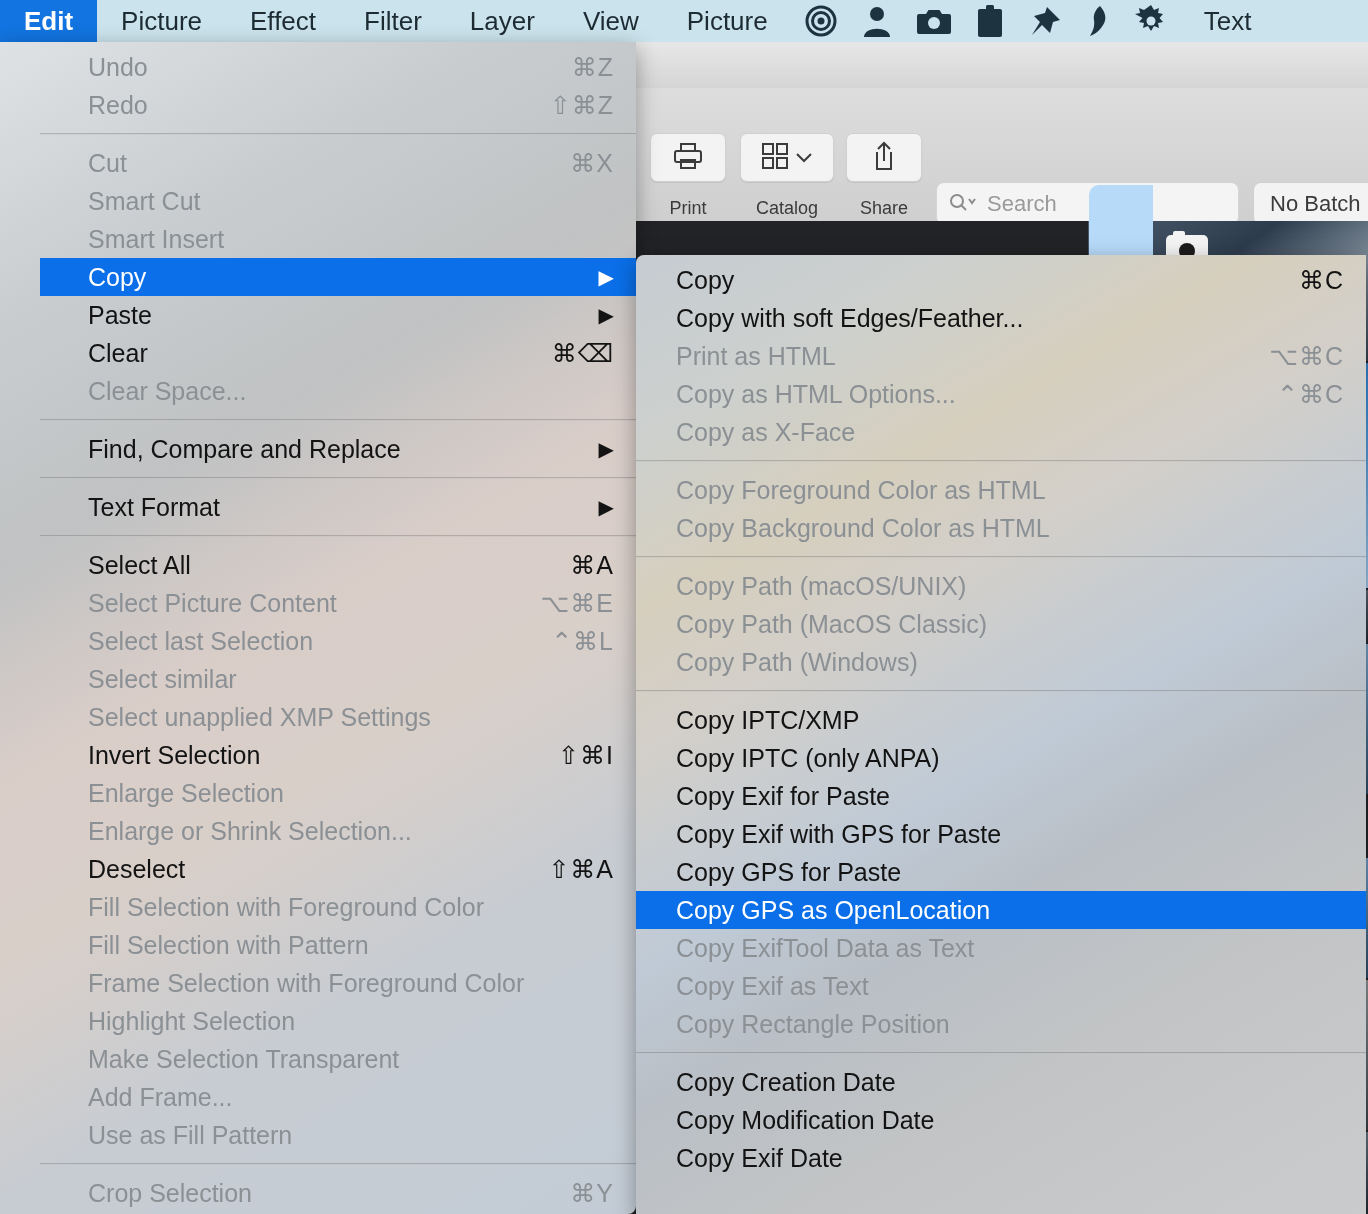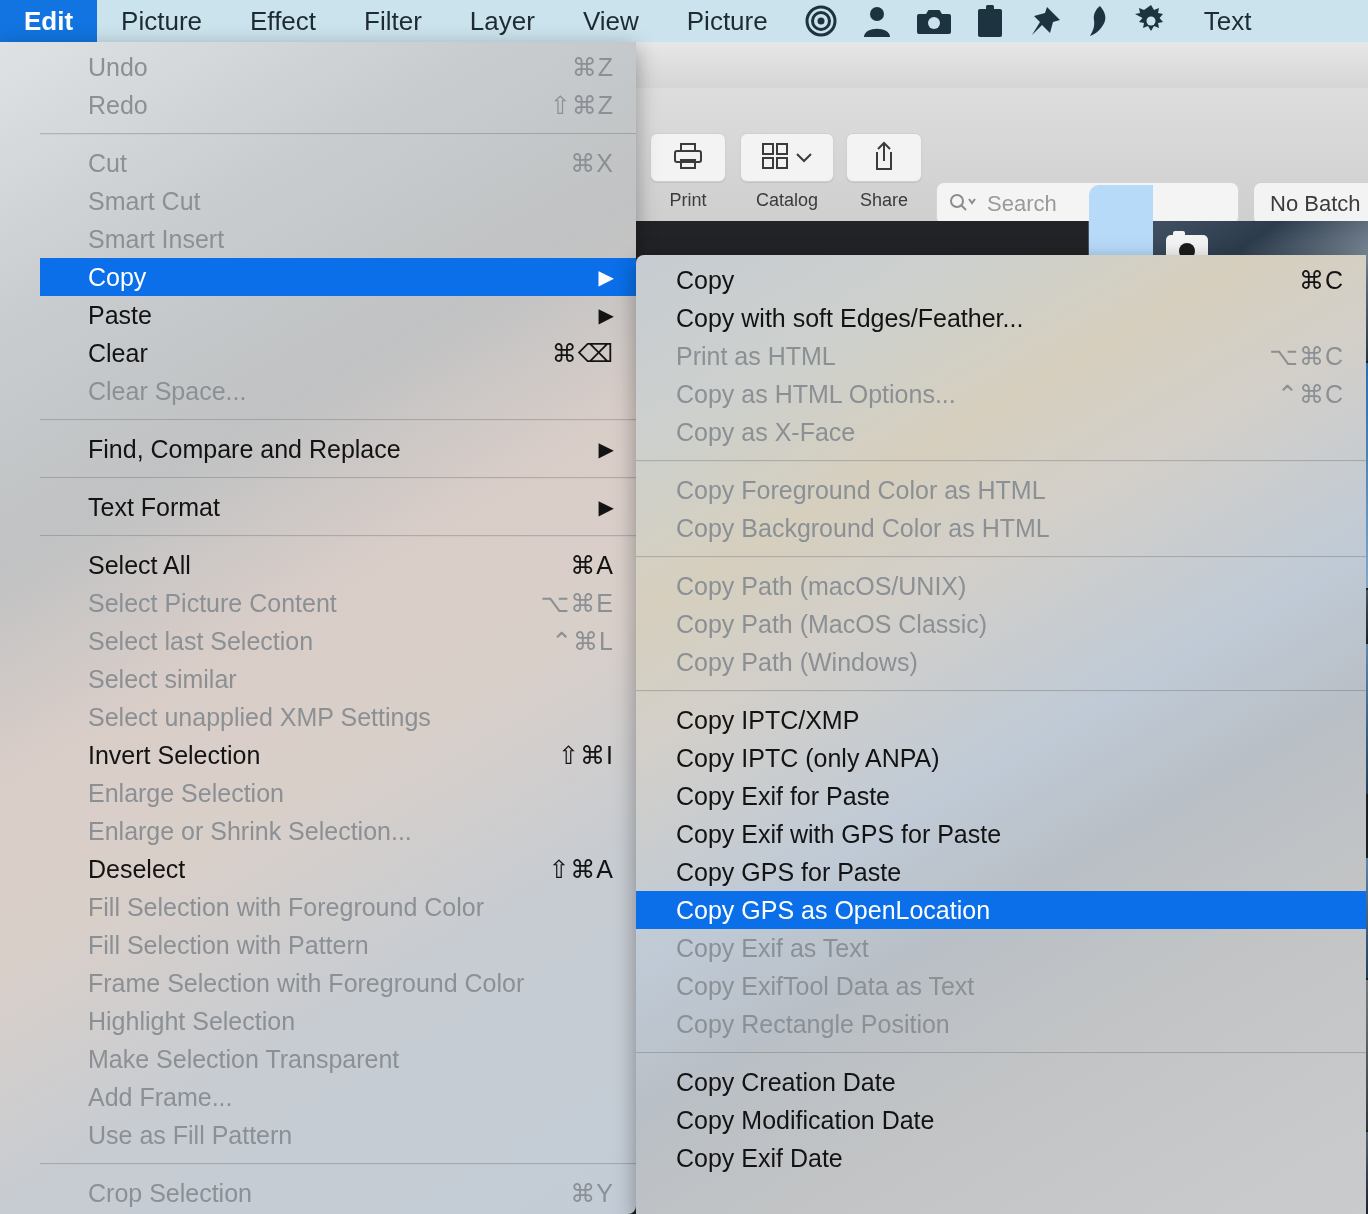--- a/index.html
+++ b/index.html
@@ -18,21 +18,21 @@
   .folder-title{position:absolute;left:444px;top:52px;display:flex;align-items:center;gap:10px;
     font-size:23px;color:#333;}
   .folder-icon{width:28px;height:21px;background:#7cc4f5;border-radius:3px;position:relative;}
   .folder-icon:before{content:"";position:absolute;left:0;top:-4px;width:12px;height:5px;background:#7cc4f5;border-radius:2px 2px 0 0;}
 
   .toolbar{position:absolute;left:0;top:48px;width:732px;height:133px;
     background:linear-gradient(180deg,#dddddd,#cfcfcf);}
   .tb-group{position:absolute;top:45px;display:flex;flex-direction:column;align-items:center;}
   .tb-btn{background:#f3f3f3;border:1px solid #d0d0d0;border-radius:7px;
     display:flex;align-items:center;justify-content:center;box-shadow:0 1px 1px rgba(0,0,0,.08);}
-  .tb-label{font-size:18px;color:#3b3b3b;margin-top:8px;}
+  .tb-label{font-size:18px;color:#3b3b3b;margin-top:16px;}
   .search-field{position:absolute;left:300px;top:94px;width:303px;height:43px;background:#f4f4f4;
     border:1px solid #d5d5d5;border-radius:8px;display:flex;align-items:center;padding:0 12px;box-sizing:border-box;}
   .search-ph{font-size:22px;color:#9a9a9a;margin-left:10px;}
   .search-caption{position:absolute;left:300px;top:145px;width:303px;text-align:center;font-size:18px;color:#3b3b3b;}
   .nobatch{position:absolute;left:617px;top:94px;height:43px;background:#f3f3f3;border:1px solid #d0d0d0;
     border-radius:8px;display:flex;align-items:center;padding:0 16px;font-size:22px;color:#3b3b3b;white-space:nowrap;box-sizing:border-box;}
 
   .content-area{position:absolute;left:0;top:181px;width:732px;height:993px;background:#222326;}
   .thumb-strip{position:absolute;left:452px;top:0px;width:280px;height:993px;overflow:hidden;}
   .thumb{position:absolute;left:0;width:280px;}
@@ -386,26 +386,26 @@
     <div class="mi">
         <span class="lbl">Copy Exif with GPS for Paste</span>
       </div>
     <div class="mi">
         <span class="lbl">Copy GPS for Paste</span>
       </div>
     <div class="mi sel">
         <span class="lbl">Copy GPS as OpenLocation</span>
       </div>
     <div class="mi dim">
+        <span class="lbl">Copy ExifTool Data as Text</span>
+      </div>
+    <div class="mi dim">
         <span class="lbl">Copy Exif as Text</span>
       </div>
     <div class="mi dim">
-        <span class="lbl">Copy ExifTool Data as Text</span>
-      </div>
-    <div class="mi dim">
         <span class="lbl">Copy Rectangle Position</span>
       </div>
     <div class="sep"></div>
     <div class="mi">
         <span class="lbl">Copy Creation Date</span>
       </div>
     <div class="mi">
         <span class="lbl">Copy Modification Date</span>
       </div>
     <div class="mi">

